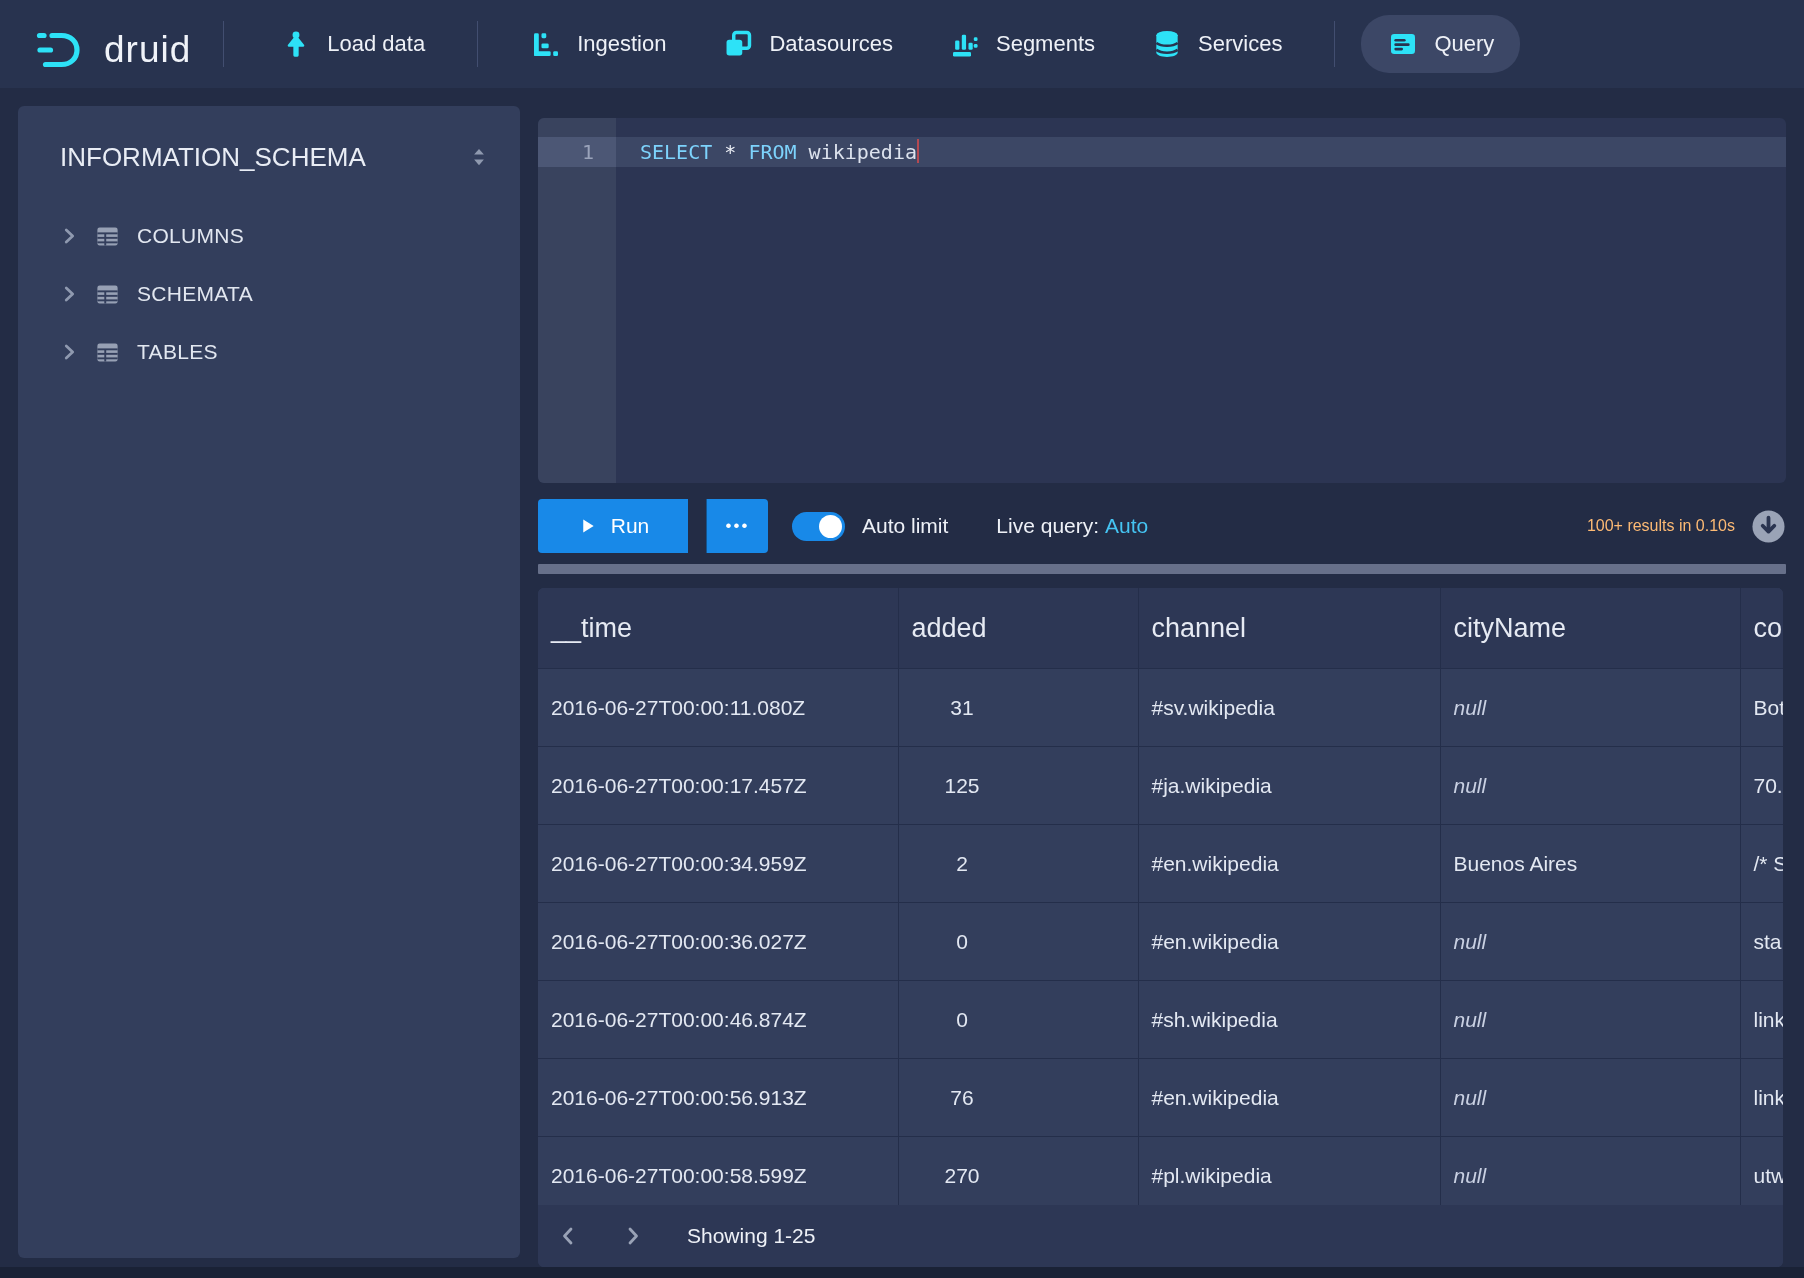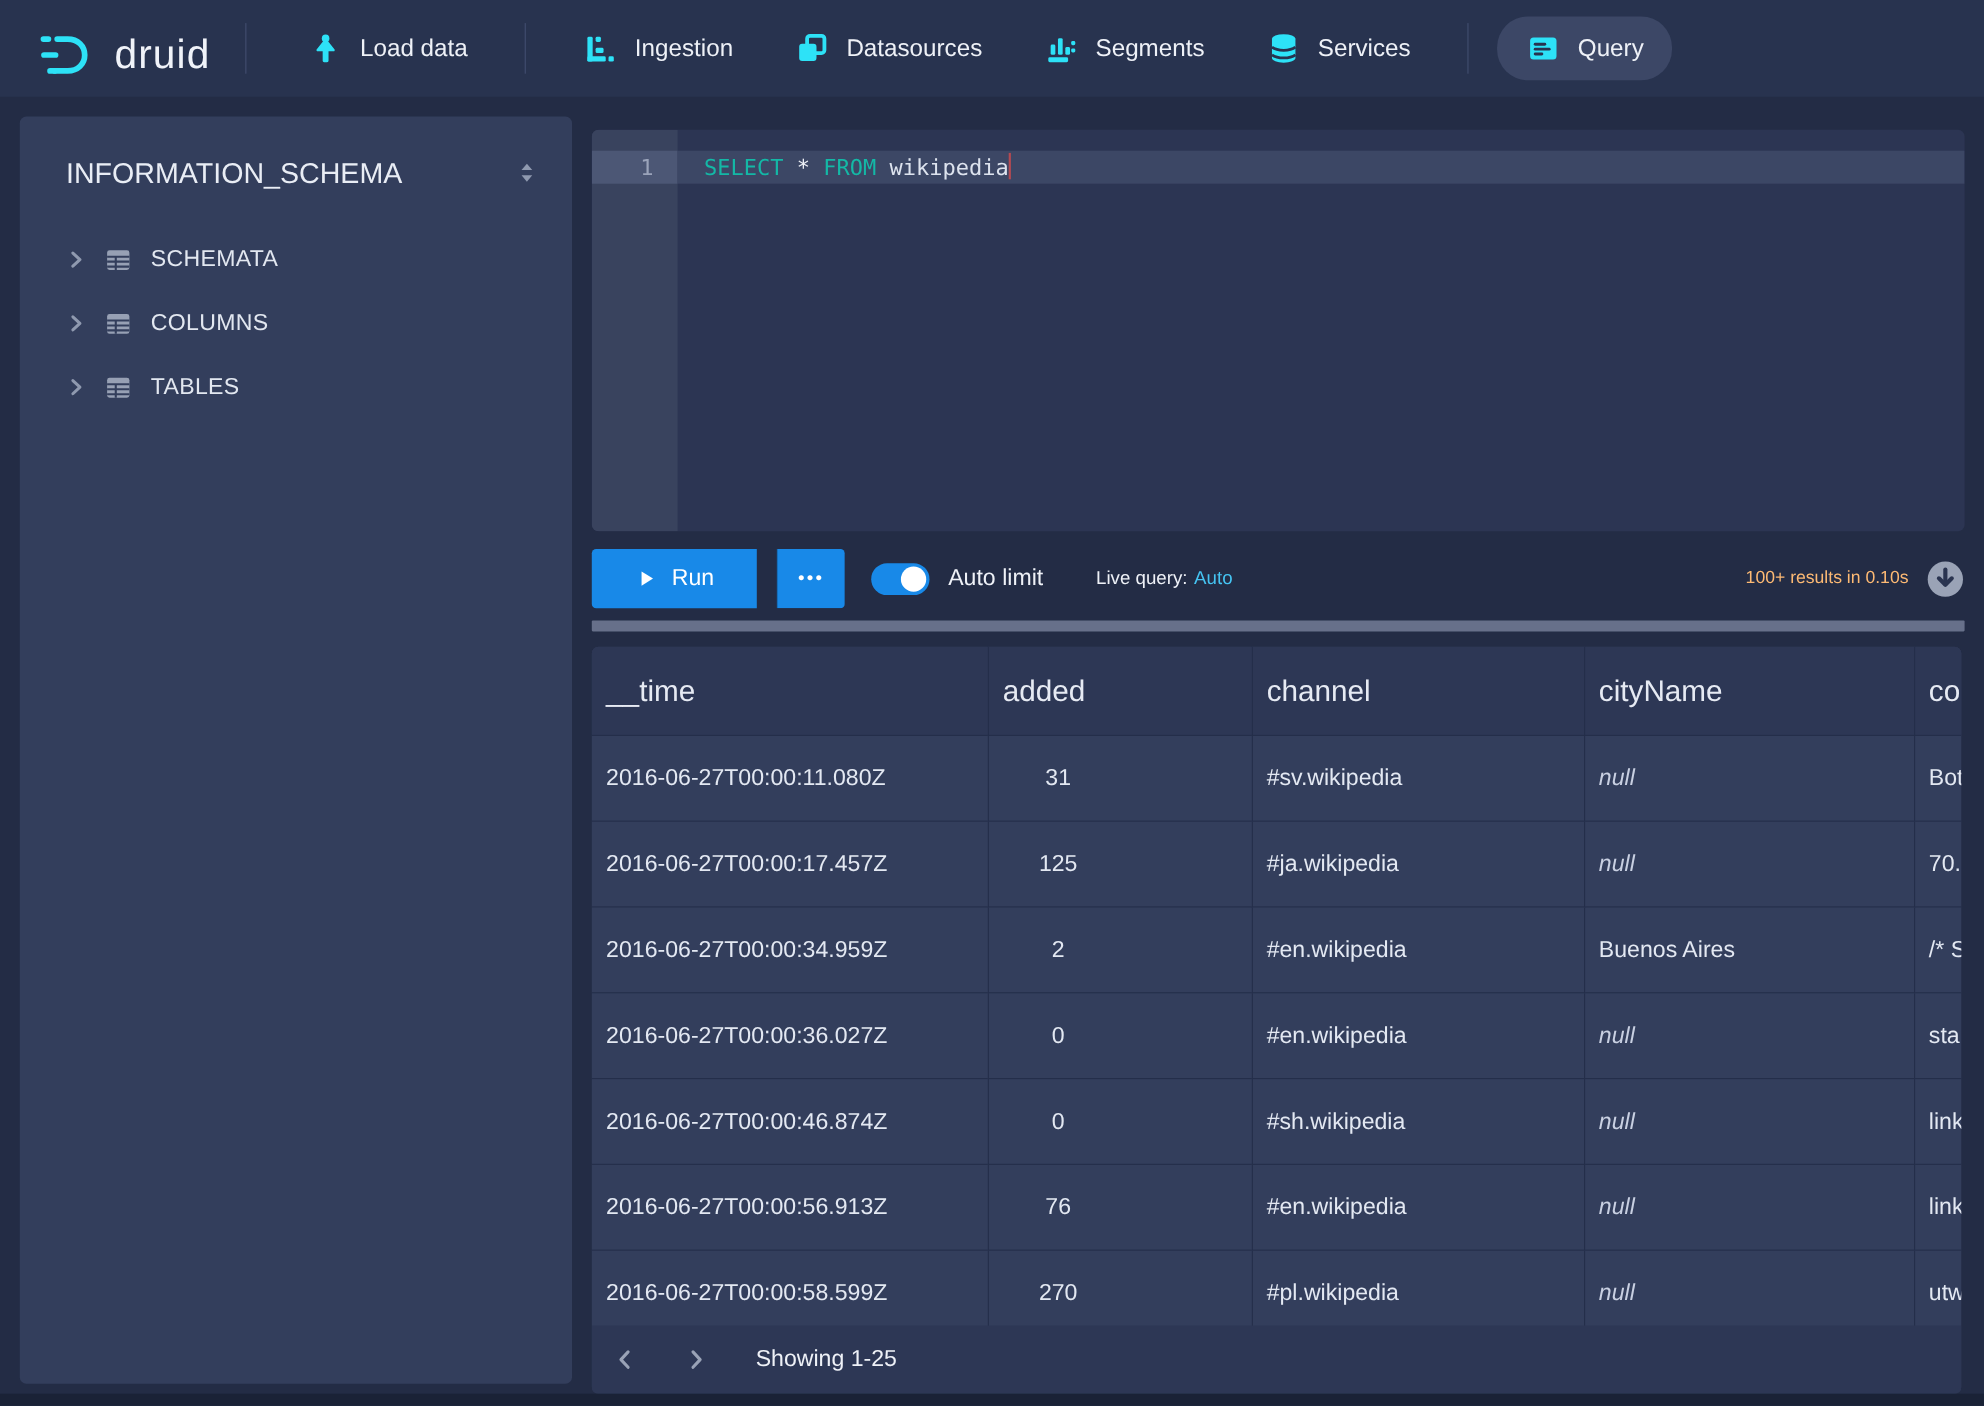--- a/index.html
+++ b/index.html
@@ -35,41 +35,41 @@
   
   .editor{position:absolute;left:538px;top:118px;width:1248px;height:365px;
     background:#2c3553;border-radius:6px;overflow:hidden;}
   .gutter{position:absolute;left:0;top:0;width:78px;height:100%;background:#39435e;}
   .gutter-active{position:absolute;left:0;top:19px;width:78px;height:30px;background:#4c5775;}
   .line-active{position:absolute;left:78px;right:0;top:19px;height:30px;background:#3c4765;}
   .line-number{position:absolute;left:0;top:19px;width:56px;height:30px;line-height:30px;
     text-align:right;font-family:"DejaVu Sans Mono",monospace;font-size:20px;color:#9aa3ba;}
   .code-line{position:absolute;left:102px;top:19px;height:30px;line-height:30px;
     font-family:"DejaVu Sans Mono",monospace;font-size:20px;white-space:pre;}
-  .t-keyword{color:#14b8a6;}
+  .t-keyword{color:#7dd3fc;}
   .t-operator{color:#eef1f7;}
   .t-identifier{color:#dde3ee;}
   .t-plain{color:#dde3ee;}
   .caret{display:inline-block;width:2px;height:24px;background:#b44a52;vertical-align:-4px;}
   
   .runbar{position:absolute;left:538px;top:499px;width:1248px;height:54px;
     display:flex;align-items:center;}
   .run-group{display:flex;height:54px;gap:18px;}
   .run-main{display:flex;align-items:center;justify-content:center;width:150px;height:54px;
     background:#1889e8;border-radius:4px 0 0 4px;cursor:pointer;}
   .run-main svg{width:20px;height:20px;margin-right:14px;}
   .run-label{font-size:21px;color:#fff;}
   .run-more{width:61px;height:54px;background:#1889e8;border-radius:0 4px 4px 0;
     border-left:1px solid rgba(15,22,36,.45);display:flex;align-items:center;justify-content:center;
     color:#fff;font-size:17px;letter-spacing:2px;cursor:pointer;}
   .switch{position:relative;width:53px;height:29px;border-radius:15px;background:#1889e8;
     margin-left:24px;cursor:pointer;}
   .switch .knob{position:absolute;right:3px;top:3px;width:23px;height:23px;border-radius:50%;background:#fff;}
   .auto-limit-label{font-size:21px;color:#eef1f7;margin-left:17px;}
-  .live-query{margin-left:48px;font-size:17px;color:#eef1f7;}
+  .live-query{margin-left:48px;font-size:21px;color:#eef1f7;}
   .live-query .value{color:#45c4f2;margin-left:6px;cursor:pointer;}
   .spacer{flex:1;}
   .results-summary{font-size:16px;color:#fdba74;}
   .download-btn{width:35px;height:35px;margin-left:16px;cursor:pointer;display:inline-flex;}
   
   .hscroll{position:absolute;left:538px;top:564px;width:1248px;height:10px;background:#67708a;border-radius:1px;}
   
   .results{position:absolute;left:538px;top:588px;width:1245px;height:679px;
     background:#333e5c;border-radius:6px;overflow:hidden;}
   table.grid{border-collapse:collapse;table-layout:fixed;width:1622px;}
@@ -211,40 +211,40 @@
           <svg viewBox="0 0 24 24">
             <rect x="3" y="4" width="18" height="16" rx="2" fill="#97a0b4"></rect>
             <g stroke="#333e5c" stroke-width="1.7">
               <path d="M3 9.2h18"></path>
               <path d="M3 13.2h18"></path>
               <path d="M3 17.2h18"></path>
               <path d="M10 9.2V20"></path>
             </g>
           </svg>
         </span>
-        <span class="tree-label">SCHEMATA</span>
+        <span class="tree-label">COLUMNS</span>
       </div>
       <div class="tree-item">
         <span class="tree-caret">
           <svg viewBox="0 0 24 24">
             <path d="M9 5.5 16 12l-7 6.5" fill="none" stroke="#8f99af" stroke-width="3" stroke-linecap="round" stroke-linejoin="round"></path>
           </svg>
         </span>
         <span class="tree-icon">
           <svg viewBox="0 0 24 24">
             <rect x="3" y="4" width="18" height="16" rx="2" fill="#97a0b4"></rect>
             <g stroke="#333e5c" stroke-width="1.7">
               <path d="M3 9.2h18"></path>
               <path d="M3 13.2h18"></path>
               <path d="M3 17.2h18"></path>
               <path d="M10 9.2V20"></path>
             </g>
           </svg>
         </span>
-        <span class="tree-label">COLUMNS</span>
+        <span class="tree-label">SCHEMATA</span>
       </div>
       <div class="tree-item">
         <span class="tree-caret">
           <svg viewBox="0 0 24 24">
             <path d="M9 5.5 16 12l-7 6.5" fill="none" stroke="#8f99af" stroke-width="3" stroke-linecap="round" stroke-linejoin="round"></path>
           </svg>
         </span>
         <span class="tree-icon">
           <svg viewBox="0 0 24 24">
             <rect x="3" y="4" width="18" height="16" rx="2" fill="#97a0b4"></rect>

